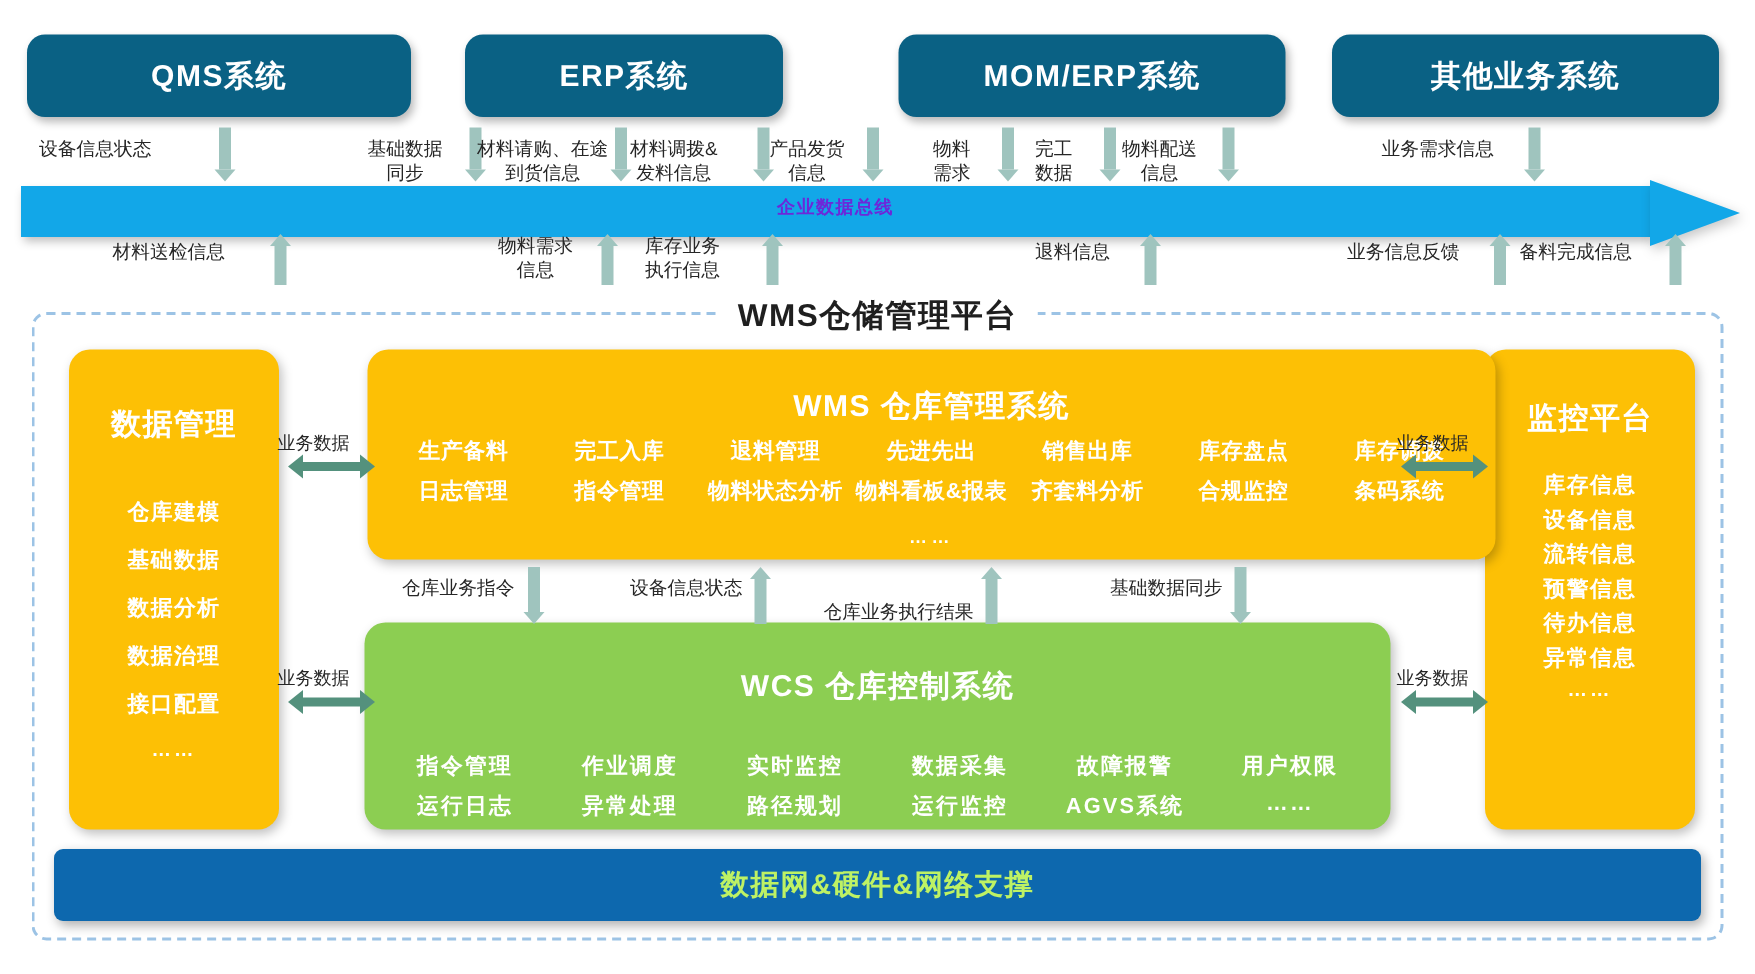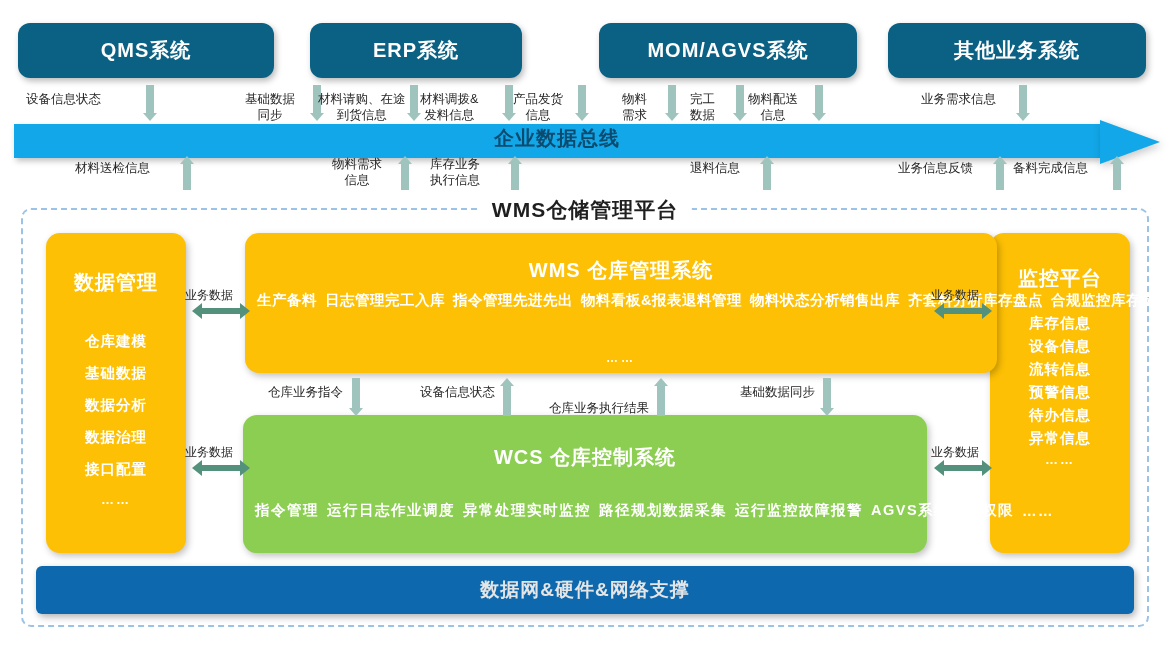--- a/index.html
+++ b/index.html
@@ -36,21 +36,21 @@
     position: absolute; right: 0; top: 0;
     width: 0; height: 0;
     border-top: 22px solid transparent;
     border-bottom: 22px solid transparent;
     border-left: 60px solid #12A7E8;
     filter: drop-shadow(2px 3px 4px rgba(0,0,0,0.22));
   }
   .bus-label {
     position: absolute; left: 0; top: 4px; width: 1086px; height: 28px;
     display: flex; align-items: center; justify-content: center;
-    color: #0c4a6e; font-size: 20px; font-weight: bold; letter-spacing: 1px;
+    color: #6d28d9; font-size: 12px; font-weight: bold; letter-spacing: 1px;
   }
 
   
   .flow-label {
     position: absolute;
     font-size: 12.5px;
     color: #262626;
     line-height: 1.25;
     text-align: center;
     white-space: pre-line;
@@ -112,21 +112,21 @@
     box-shadow: 2px 3px 7px rgba(0,0,0,0.25);
   }
   .sys-card.wms { background: #FDC005; }
   .sys-card.wcs { background: #8CCE52; }
   .sys-card .card-title {
     position: absolute; left: 0; right: 0;
     text-align: center;
     color: #ffffff; font-weight: bold; font-size: 20px; letter-spacing: 1px;
   }
   .fn-grid { position: absolute; left: 0; right: 0; display: flex; }
-  .fn-col { flex: 1; display: flex; flex-direction: row; align-items: center; gap: 8px; text-align: right; }
+  .fn-col { flex: 1; display: flex; flex-direction: column; align-items: center; gap: 8px; text-align: right; }
   .fn-col span {
     color: #ffffff; font-weight: bold; font-size: 14.5px; letter-spacing: 0.5px;
     white-space: nowrap;
   }
   .wcs .fn-col span { letter-spacing: 1.5px; }
   .card-dots {
     position: absolute; left: 0; right: 0; text-align: center;
     color: #ffffff; font-size: 12px; letter-spacing: 3px; font-weight: bold;
   }
 
@@ -142,34 +142,34 @@
   .h-arrow-label {
     position: absolute; font-size: 12px; color: #262626; text-align: center; white-space: nowrap;
   }
 
   
   .support-bar {
     position: absolute; left: 36px; top: 566px;
     width: 1098px; height: 48px;
     background: #0D68AE;
     border-radius: 6px;
-    color: #e5e5e5; font-size: 19px; font-weight: bold; letter-spacing: 1px;
+    color: #bef264; font-size: 19px; font-weight: bold; letter-spacing: 1px;
     display: flex; align-items: center; justify-content: center;
     box-shadow: 2px 3px 7px rgba(0,0,0,0.3);
   }
 </style>
 </head>
 <body>
 
 <div id="root">
 
   <div id="ext-systems">
       <div class="ext-sys" style="left: 18px; top: 23px; width: 256px; height: 55px;">QMS系统</div>
       <div class="ext-sys" style="left: 310px; top: 23px; width: 212px; height: 55px;">ERP系统</div>
-      <div class="ext-sys" style="left: 599px; top: 23px; width: 258px; height: 55px;">MOM/AGVS系统</div>
+      <div class="ext-sys" style="left: 599px; top: 23px; width: 258px; height: 55px;">MOM/ERP系统</div>
       <div class="ext-sys" style="left: 888px; top: 23px; width: 258px; height: 55px;">其他业务系统</div>
     </div>
 
   <div class="bus-wrap">
     <div class="bus-body"></div>
     <div class="bus-head"></div>
     <div class="bus-label">企业数据总线</div>
   </div>
 
   <div id="flows">
@@ -292,26 +292,26 @@
     <div class="fn-grid" id="wms-grid" style="top:58px; padding:0 12px;">
         <div class="fn-col">
           <span>生产备料</span>
           <span>日志管理</span>
         </div>
         <div class="fn-col">
           <span>完工入库</span>
           <span>指令管理</span>
         </div>
         <div class="fn-col">
+          <span>退料管理</span>
+          <span>物料状态分析</span>
+        </div>
+        <div class="fn-col">
           <span>先进先出</span>
           <span>物料看板&amp;报表</span>
-        </div>
-        <div class="fn-col">
-          <span>退料管理</span>
-          <span>物料状态分析</span>
         </div>
         <div class="fn-col">
           <span>销售出库</span>
           <span>齐套料分析</span>
         </div>
         <div class="fn-col">
           <span>库存盘点</span>
           <span>合规监控</span>
         </div>
         <div class="fn-col">

